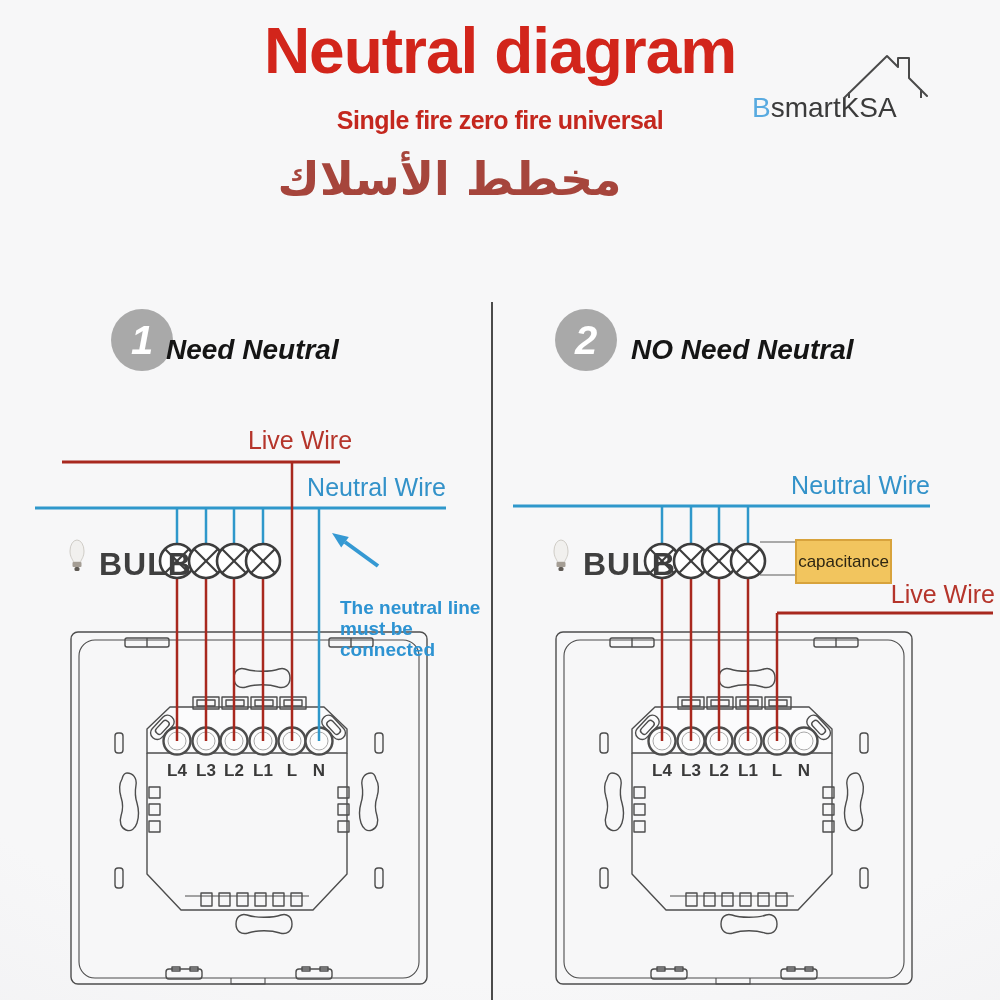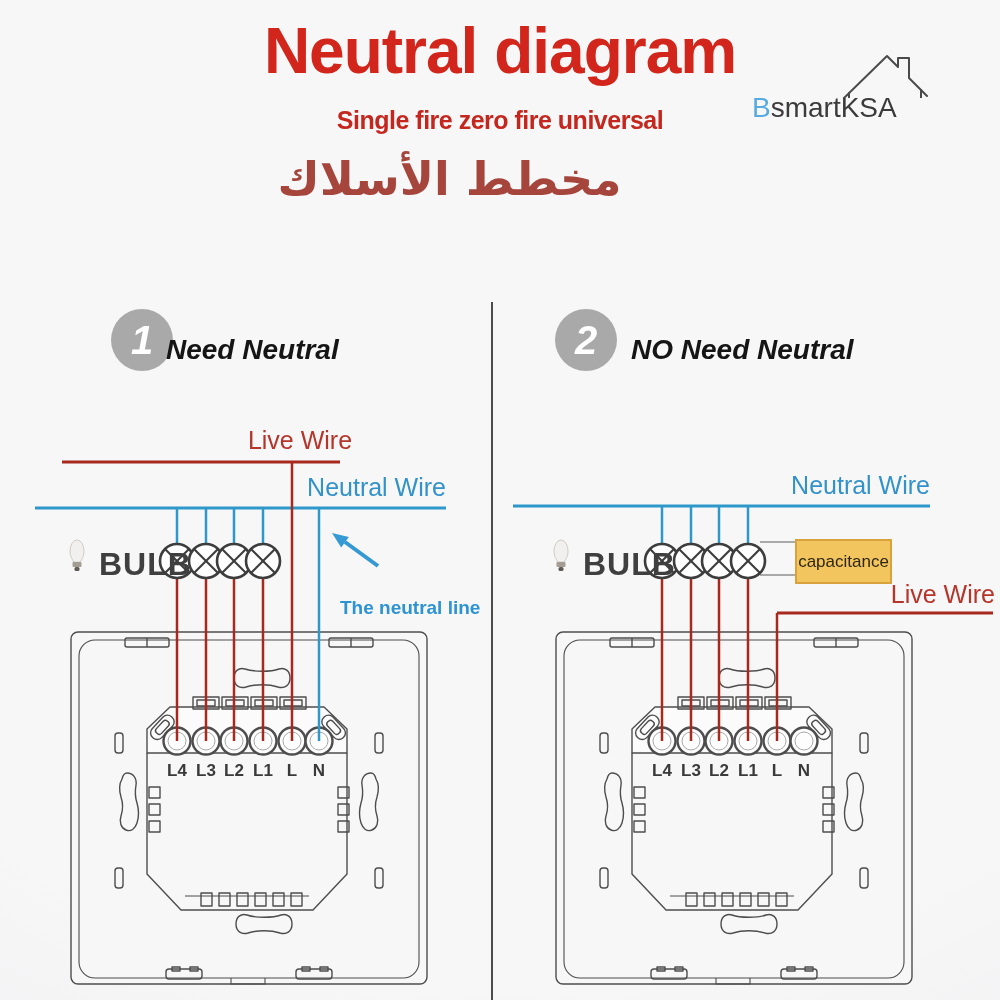--- a/index.html
+++ b/index.html
@@ -280,20 +280,21 @@
       <path d="M554,551 a7,11 0 1 1 14,0 c0,6 -2.5,8 -3.5,11 h-7 c-1,-3 -3.5,-5 -3.5,-11 z" fill="#f1f0ee" stroke="#cfccc6" stroke-width="1"></path>
       <rect x="556.5" y="562" width="9" height="5" rx="1" fill="#a49d94"></rect>
       <rect x="558.5" y="567" width="5" height="4" rx="1.5" fill="#5f5a54"></rect>
     </svg>
 
   <div class="abs wire-label live-label" style="left:230px;top:426px;width:140px;text-align:center;">Live Wire</div>
   <div class="abs wire-label neutral-label" style="left:306px;top:473px;width:140px;text-align:right;">Neutral Wire</div>
   <div class="abs bulb-label" style="left:99px;top:546px;">BULB</div>
   <div class="abs note">
     <div>The neutral line</div>
+    <div>must be connected</div>
   </div>
 
   <div class="abs wire-label neutral-label" style="left:790px;top:471px;width:140px;text-align:right;">Neutral Wire</div>
   <div class="abs cap-box">
     <span>capacitance</span>
   </div>
   <div class="abs wire-label live-label" style="left:860px;top:580px;width:135px;text-align:right;">Live Wire</div>
   <div class="abs bulb-label" style="left:583px;top:546px;">BULB</div>
 
 </div>

